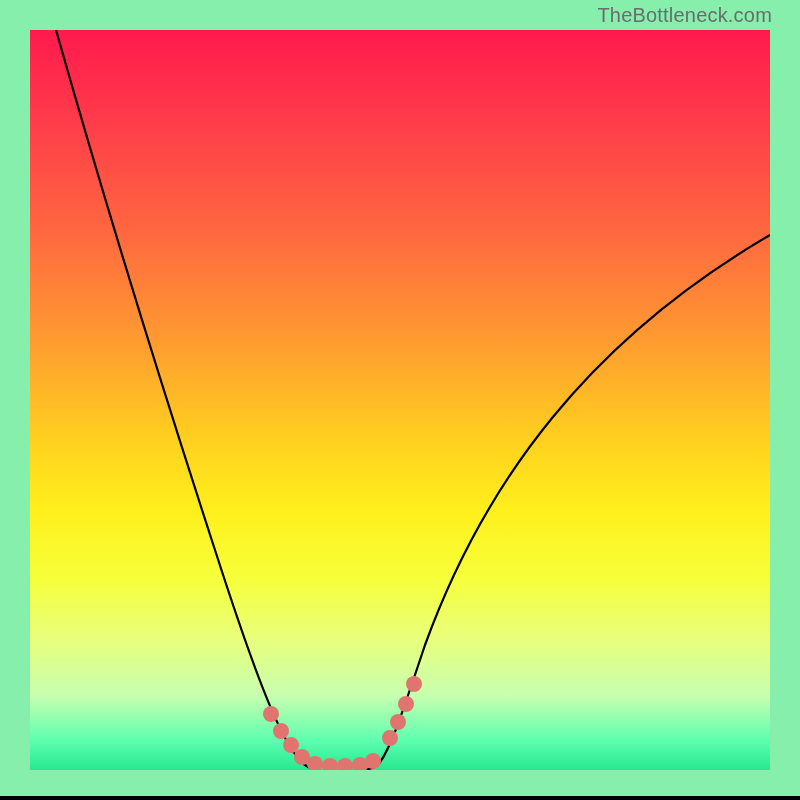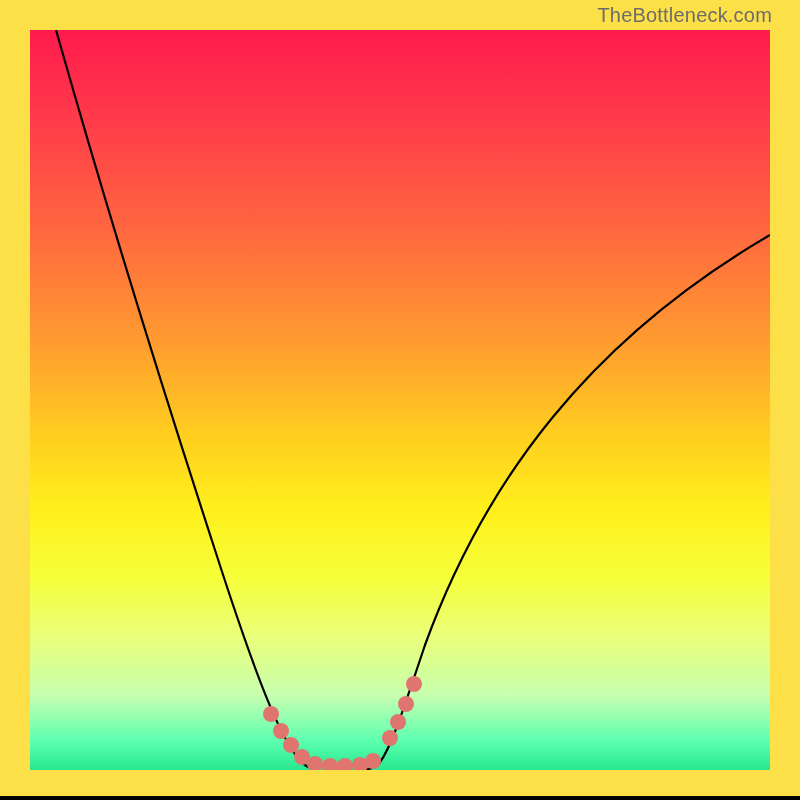--- a/index.html
+++ b/index.html
@@ -10,21 +10,21 @@
     background: #000000;
     overflow: hidden;
     font-family: Arial, Helvetica, sans-serif;
   }
   .frame {
     position: absolute;
     top: 0;
     left: 0;
     width: 800px;
     height: 796px;
-    background: #fde047;
+    background: #86efac;
   }
   .plot-area {
     position: absolute;
     left: 30px;
     top: 30px;
     width: 740px;
     height: 740px;
     background: linear-gradient(
       to bottom,
       #ff1a4d 0%,

